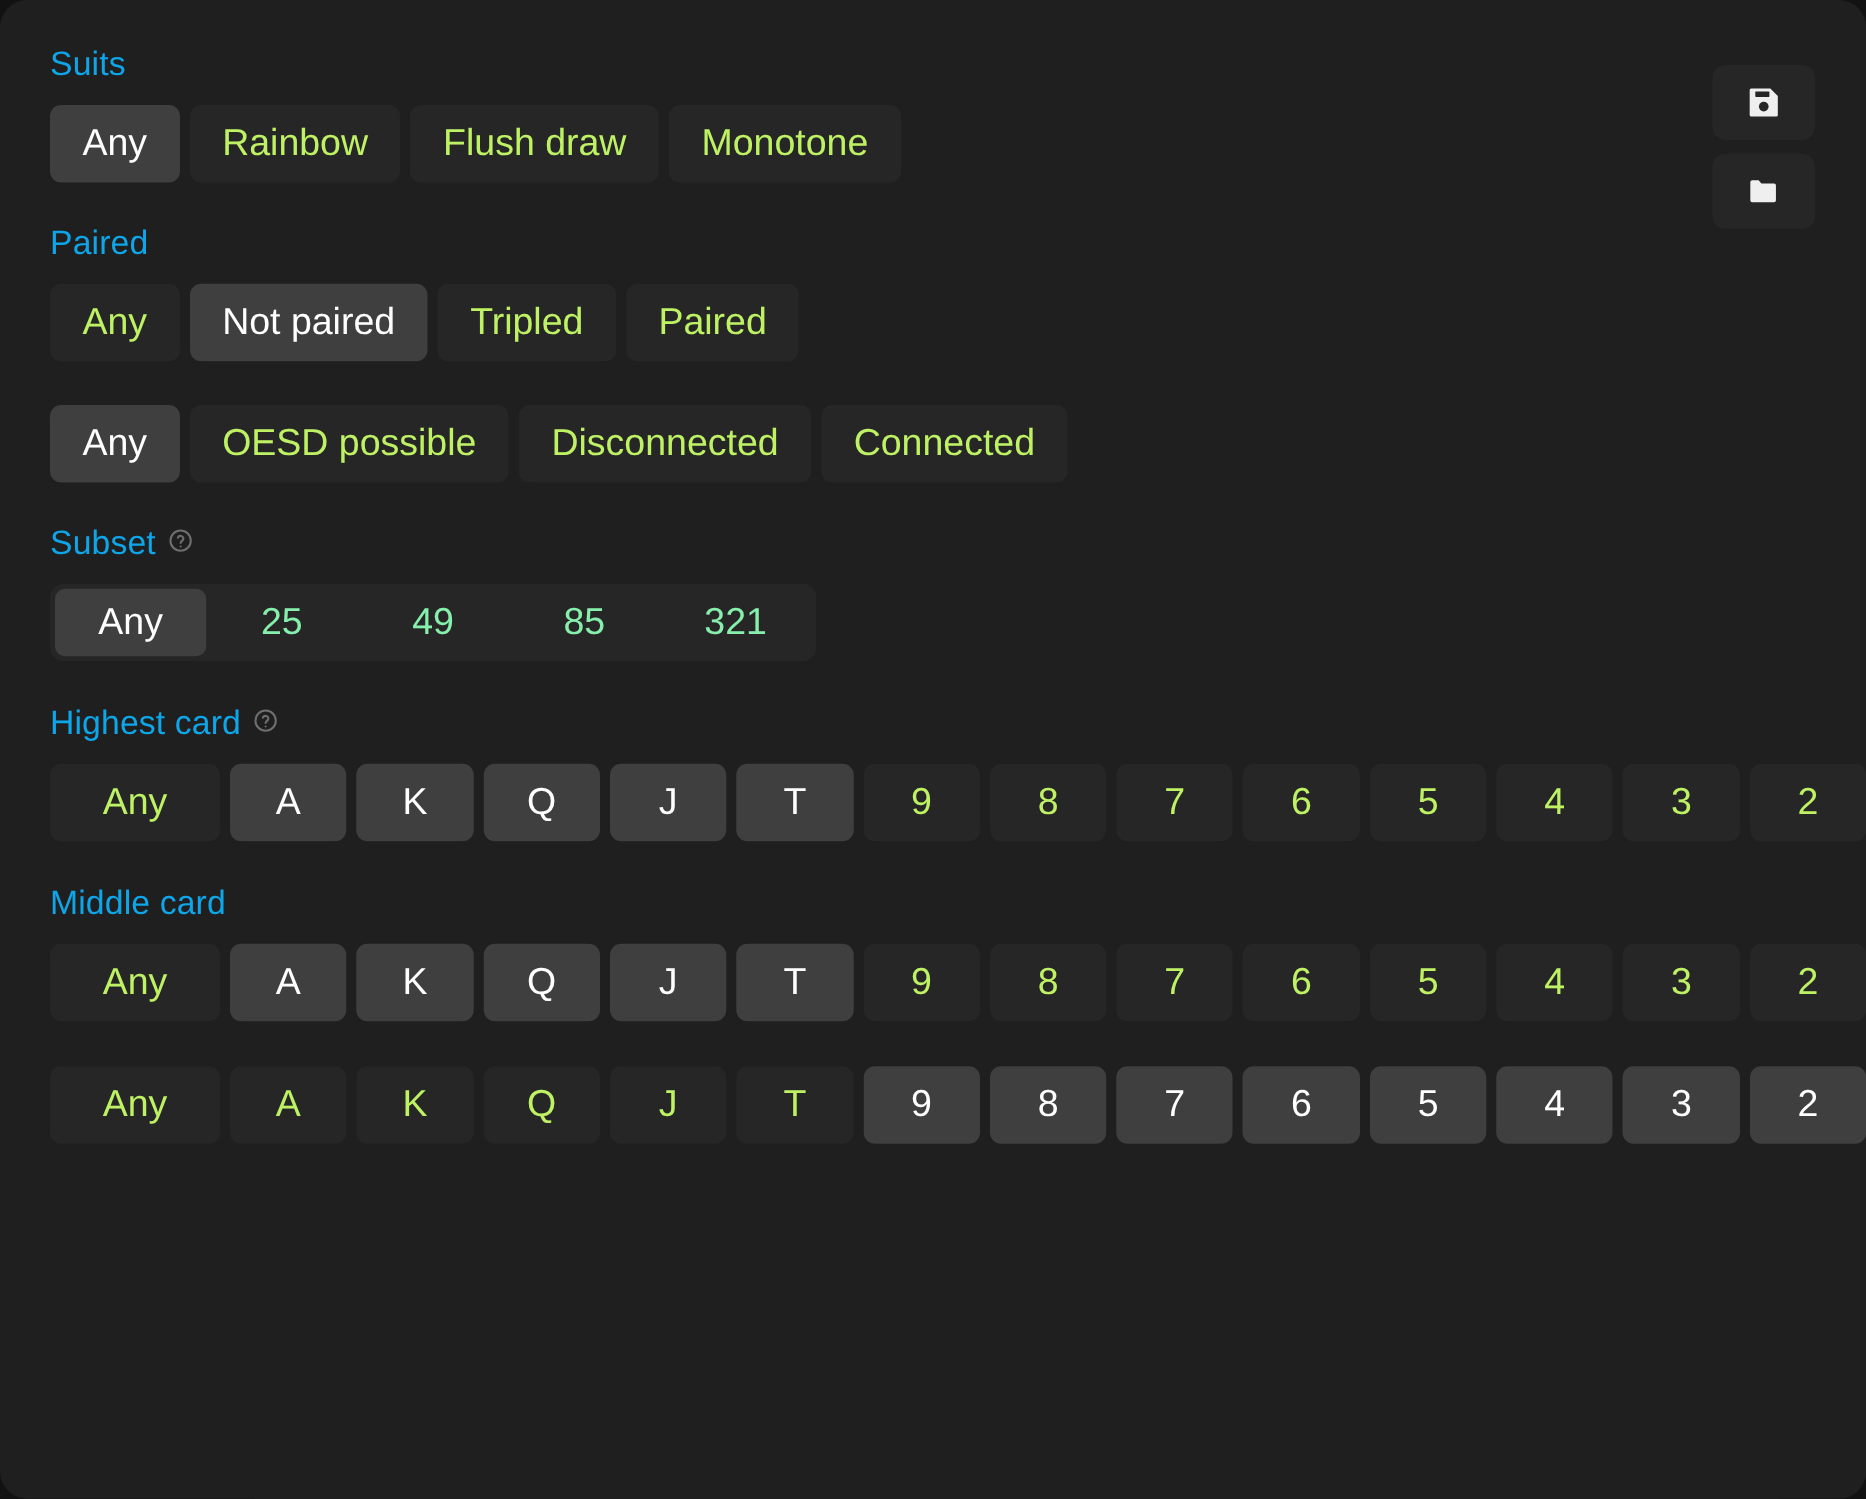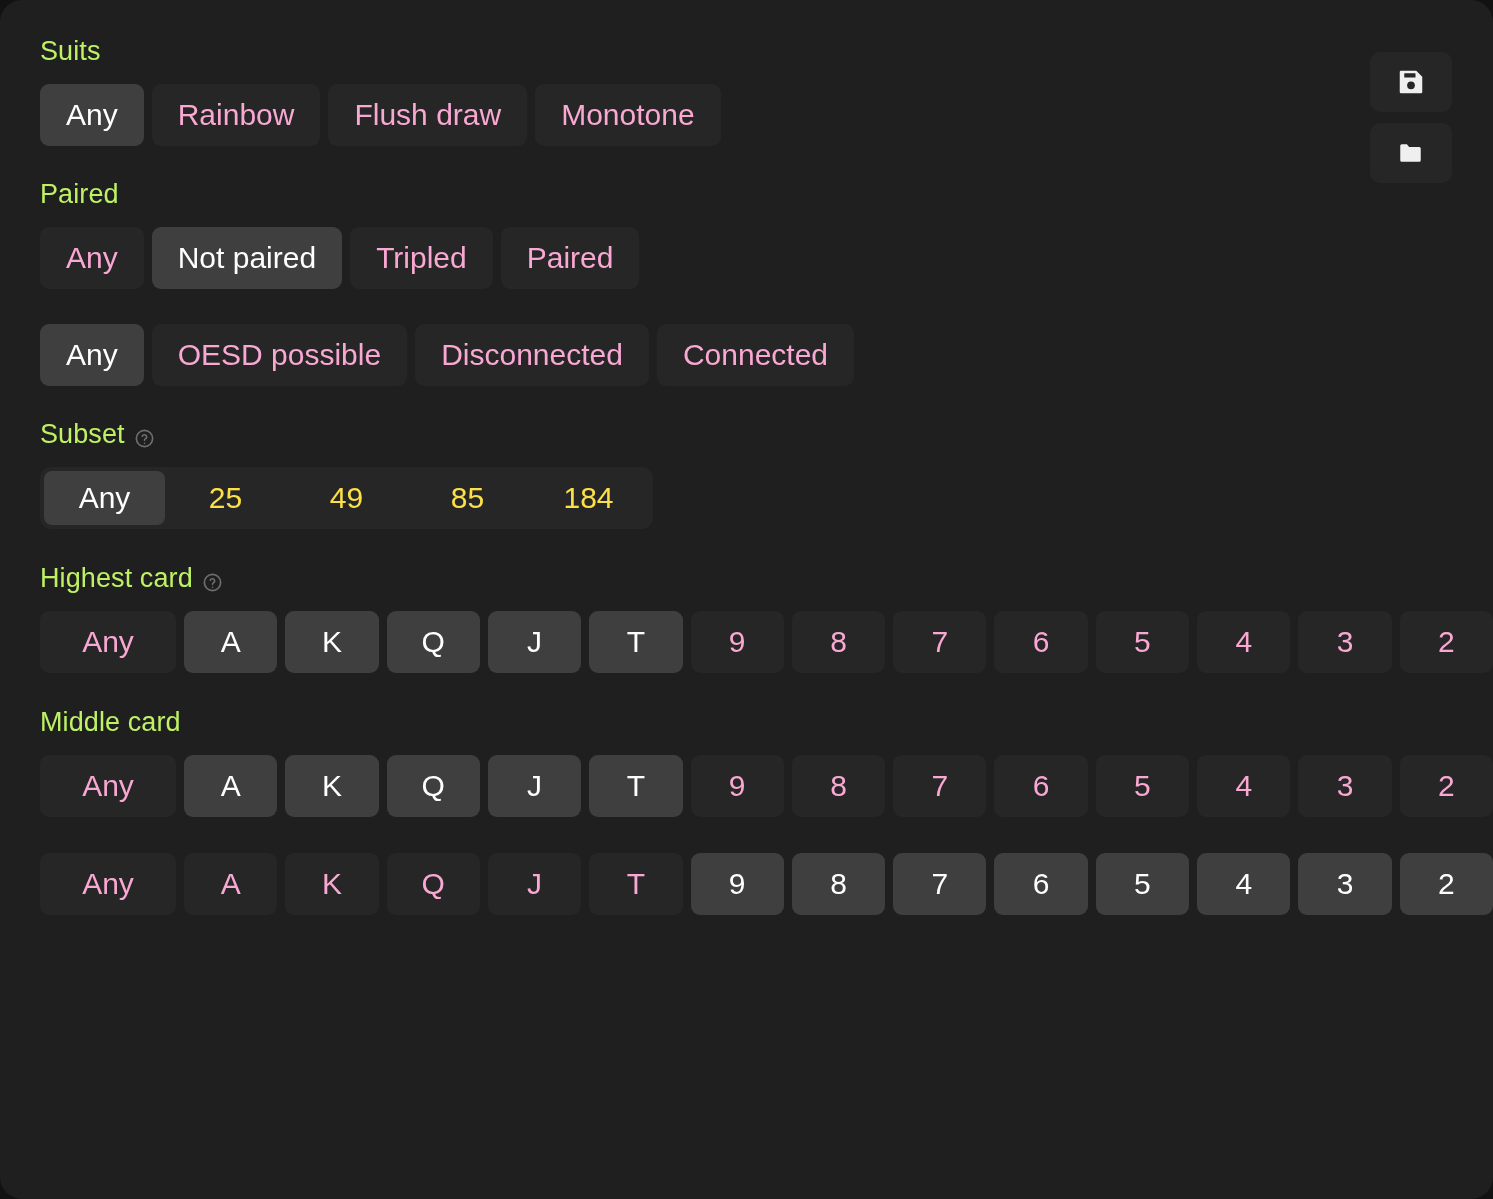--- a/index.html
+++ b/index.html
@@ -29,23 +29,23 @@
     overflow: hidden;
   }
 
   .group {
     position: relative;
     padding-left: 40px;
   }
 
   .group-label {
     display: flex;
-    align-items: flex-end;
+    align-items: flex-start;
     gap: 9px;
-    color: #bef264;
+    color: #0ea5e9;
     font-size: 27px;
     line-height: 1;
     margin-bottom: 19px;
     letter-spacing: 0.1px;
   }
 
   .help-icon {
     display: inline-flex;
     width: 21px;
     height: 21px;
@@ -58,21 +58,21 @@
 
   
   .btn-row {
     display: flex;
     gap: 8px;
     align-items: center;
   }
 
   .opt {
     background: #262626;
-    color: #f9a8d4;
+    color: #bef264;
     border: none;
     border-radius: 9px;
     font-family: "Liberation Sans", sans-serif;
     font-size: 30px;
     line-height: 1;
     padding: 0 26px;
     height: 62px;
     display: inline-flex;
     align-items: center;
     justify-content: center;
@@ -95,21 +95,21 @@
     display: inline-flex;
     align-items: center;
     background: #262626;
     border-radius: 11px;
     padding: 4px;
     gap: 0;
   }
   .seg {
     background: transparent;
     border: none;
-    color: #fde047;
+    color: #86efac;
     font-family: "Liberation Sans", sans-serif;
     font-size: 30px;
     line-height: 1;
     height: 54px;
     min-width: 121px;
     padding: 0 14px;
     border-radius: 8px;
     display: inline-flex;
     align-items: center;
     justify-content: center;
@@ -222,21 +222,21 @@
           <circle cx="12" cy="17.4" r="0.95" fill="currentColor" stroke="none"></circle>
         </svg>
       </span>
     </div>
     <div>
       <div class="seg-track">
           <button class="seg selected">Any</button>
           <button class="seg">25</button>
           <button class="seg">49</button>
           <button class="seg">85</button>
-          <button class="seg">184</button>
+          <button class="seg">321</button>
         </div>
     </div>
   </div>
 
   <div class="spacer-md"></div>
 
   <div class="group">
     <div class="group-label">
       <span>Highest card</span>
       <span class="help-icon">

